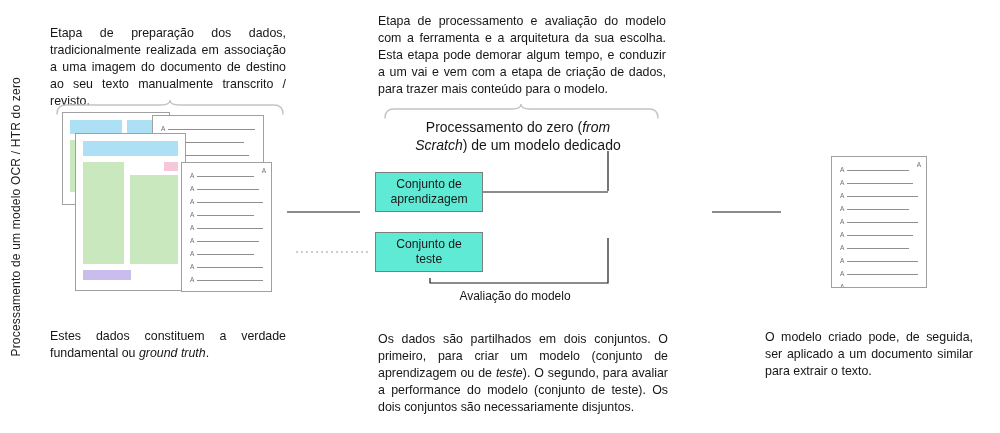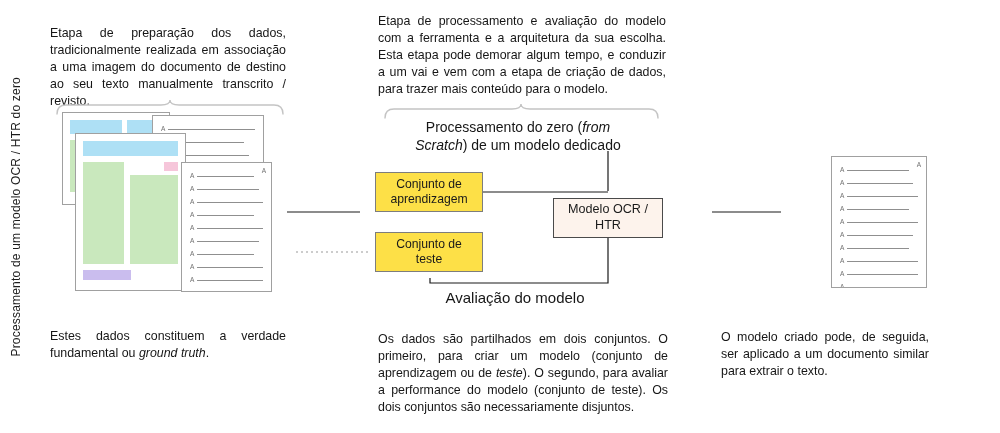--- a/index.html
+++ b/index.html
@@ -11,29 +11,29 @@
   .vtitle-wrap{position:absolute;left:4px;top:0;width:24px;height:433px;
     display:flex;align-items:center;justify-content:center;}
   .vtitle{writing-mode:vertical-rl;transform:rotate(180deg);font-size:12px;
     letter-spacing:.2px;white-space:nowrap;color:#1c1c1c;}
   
   .para{position:absolute;font-size:12.4px;line-height:1.38;text-align:justify;color:#161616;}
   .p-col1-top{left:50px;top:13px;width:236px;margin-top:12px;}
   .p-col2-top{left:378px;top:13px;width:288px;}
   .p-col1-caption{left:50px;top:328px;width:236px;}
   .p-col2-bottom{left:378px;top:331px;width:290px;}
-  .p-col3-caption{left:721px;top:329px;width:208px;}
+  .p-col3-caption{left:765px;top:329px;width:208px;}
   .it{font-style:italic;}
   
   .flow-label{position:absolute;left:408px;top:118px;width:220px;text-align:center;
     font-size:14px;line-height:1.3;color:#161616;}
   .eval-label{position:absolute;left:425px;top:289px;width:180px;text-align:center;
-    font-size:15px;color:#161616;}
-  
-  .flow-box{position:absolute;box-sizing:border-box;border:1px solid #7d7d7d;background:#fde047;
+    font-size:12px;color:#161616;}
+  
+  .flow-box{position:absolute;box-sizing:border-box;border:1px solid #7d7d7d;background:#5eead4;
     display:flex;align-items:center;justify-content:center;text-align:center;
     font-size:12.2px;line-height:1.25;padding:2px 8px;}
   .box-training{left:375px;top:172px;width:108px;height:40px;}
   .box-test{left:375px;top:232px;width:108px;height:40px;text-align:center;}
   .box-model{left:553px;top:198px;width:110px;height:40px;
     background:var(--c-model-box-bg,#fdf3ec);border-color:var(--c-model-box-border,#4a4a4a);font-size:12.6px;}
   
   .doc{position:absolute;box-sizing:border-box;background:#fff;
     border:1px solid var(--c-doc-border,#a0a0a0);overflow:hidden;}
   .doc-layout-back{left:62px;top:112px;width:108px;height:93px;z-index:1;padding:7px;}
@@ -192,21 +192,20 @@
     </div>
 
   <div class="para p-col2-top">Etapa de processamento e avaliação do modelo com a ferramenta e a arquitetura da sua escolha.  Esta etapa pode demorar algum tempo, e conduzir a um vai e vem com a etapa de criação de dados, para trazer mais conteúdo para o modelo.</div>
 
   <div class="para p-col1-caption"><span>Estes dados constituem a verdade fundamental ou </span><span class="it">ground truth</span><span>.</span></div>
 
   <div class="flow-label"><span>Processamento do zero (</span><span class="it">from Scratch</span><span>) de um modelo dedicado</span></div>
 
   <div class="flow-box box-training">Conjunto de aprendizagem</div>
   <div class="flow-box box-test">Conjunto de teste</div>
-  <div class="flow-box box-model">Modelo OCR / HTR</div>
 
   <div class="eval-label">Avaliação do modelo</div>
 
   <div class="para p-col2-bottom"><span>Os dados são partilhados em dois conjuntos. O primeiro, para criar um modelo (conjunto de aprendizagem ou de </span><span class="it">teste</span><span>). O segundo, para avaliar a performance do modelo (conjunto de teste). Os dois conjuntos são necessariamente disjuntos.</span></div>
 
   <div class="doc doc-text-result">
     <span class="doc-corner-a">A</span>
   <div class="doc-line">
         <span class="doc-a">A</span>
         <span class="doc-rule"></span>

